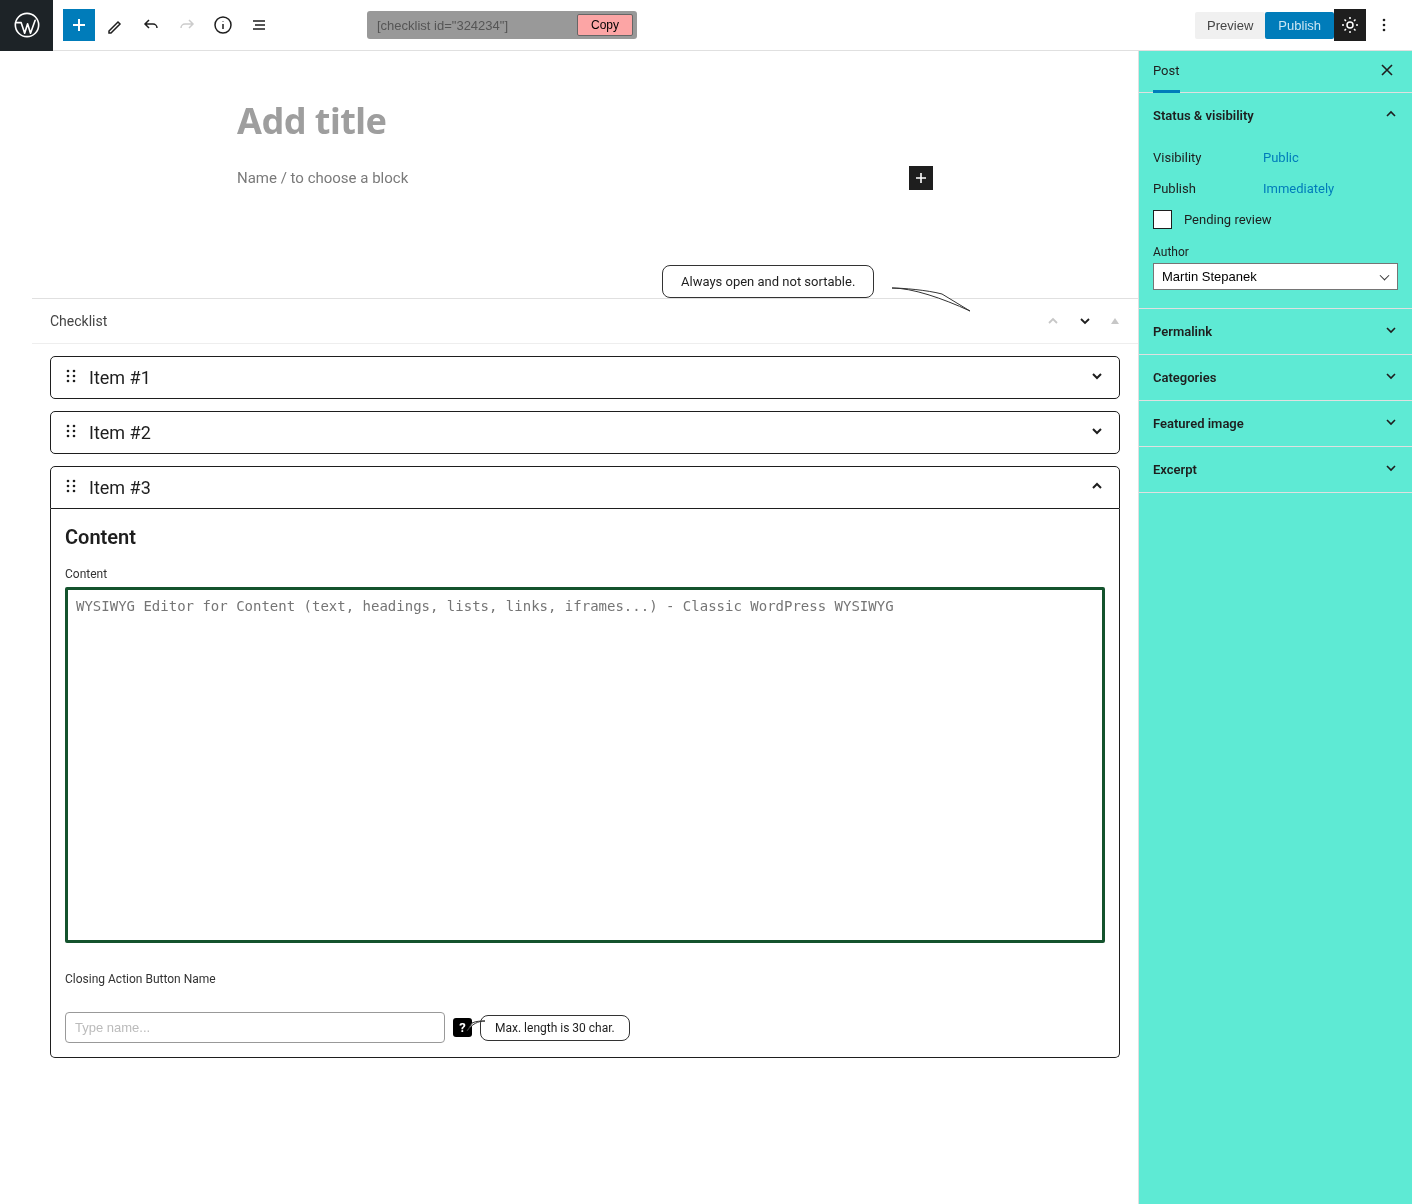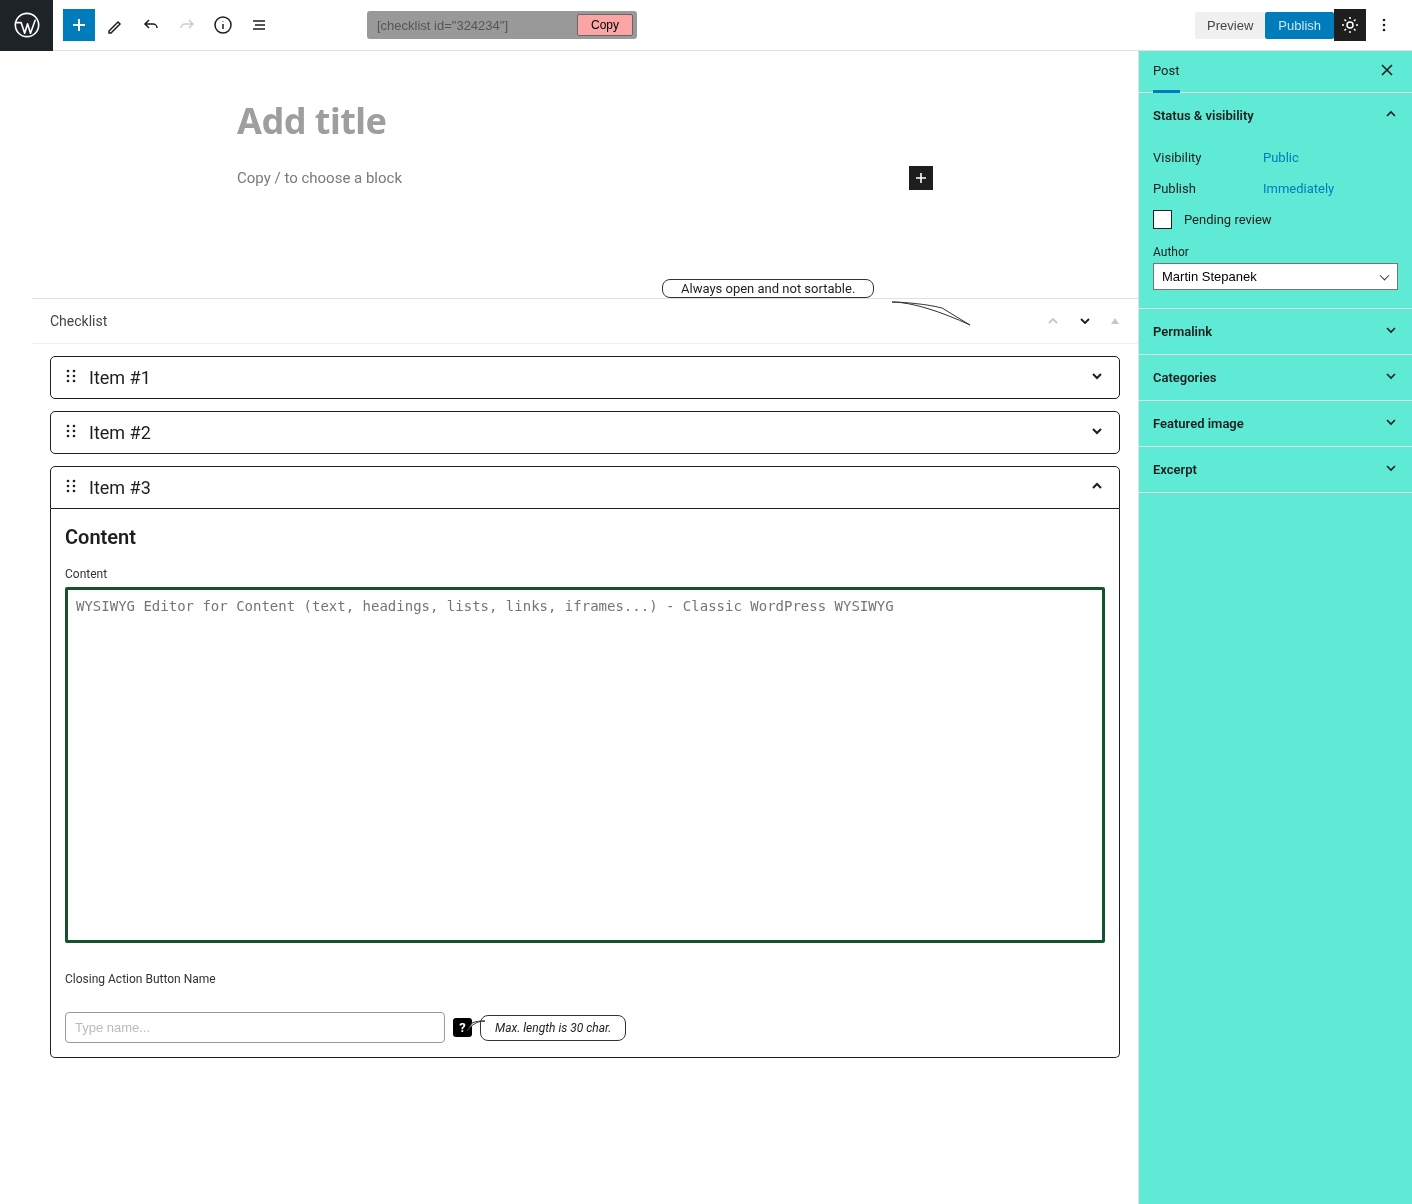--- a/index.html
+++ b/index.html
@@ -34,36 +34,36 @@
 .add-block-btn { margin-left:auto; width:24px; height:24px; background:#1e1e1e; color:#fff; border:none; display:flex; align-items:center; justify-content:center; cursor:pointer; }
 
 
 .meta-section { border-top:1px solid #e0e0e0; margin-top:84px; position:relative; padding-bottom:20px; }
 .meta-header { display:flex; align-items:center; padding:14px 18px; border-bottom:1px solid #eee; }
 .meta-header .label { font-size:14px; color:#444; }
 .meta-arrows { margin-left:auto; display:flex; gap:18px; align-items:center; color:#777; }
 .meta-arrows .dis { color:#c7c7c7; }
 
 .callout1 { position:absolute; top:-1px; left:630px; transform:translateY(-100%); }
-.callout1 .bubble { border:1px solid #333; border-radius:8px; background:#fff; padding:1px 18px; font-size:13px; }
+.callout1 .bubble { border:1px solid #333; border-radius:8px; background:#fff; padding:8px 18px; font-size:13px; }
 
 .item-row { border:1px solid #1e1e1e; border-radius:5px; margin:12px 18px 0; display:flex; align-items:center; padding:10px 14px; cursor:pointer; }
 .grip { width:12px; margin-right:12px; }
 .item-row .it-label { font-size:18px; }
 .item-row .chev { margin-left:auto; }
 
 .item-panel { border:1px solid #1e1e1e; border-top:none; border-radius:0 0 5px 5px; margin:0 18px; padding:16px 14px 14px; }
 .item-panel h3 { font-size:20px; font-weight:600; margin-bottom:18px; }
 .field-label { font-size:12px; color:#333; margin-bottom:6px; display:block; }
 .wysi { width:100%; border:3px solid #14532d; border-radius:2px; height:356px; padding:8px; font-size:14px; color:#aaa; resize:none; }
 .cabn-row { margin-top:26px; display:flex; align-items:center; gap:8px; }
 .cabn-input { border:1px solid #999; border-radius:4px; padding:7px 9px; width:380px; font-size:13px; }
 .cabn-input::placeholder { color:#bbb; }
 .help-ico { width:19px; height:19px; background:#000; border-radius:3px; display:flex; align-items:center; justify-content:center; color:#fff; font-size:13px; font-weight:bold; }
-.callout2 .bubble { border:1px solid #333; border-radius:8px; background:#fff; padding:5px 14px; font-size:12px;font-style:italic; }
+.callout2 .bubble { border:1px solid #333; border-radius:8px; background:#fff; padding:5px 14px; font-size:12px; }
 
 
 .sb-tab { border-bottom:1px solid #e0e0e0; padding:0 14px; display:flex; align-items:center; }
 .sb-tab .tab { padding:12px 0; font-size:13px; border-bottom:3px solid #007cba; margin-bottom:-1px; }
 .sb-close { margin-left:auto; border:none; background:transparent; cursor:pointer; font-size:16px; padding:4px; }
 .sb-panel { border-bottom:1px solid #e0e0e0; }
 .sb-panel-h { display:flex; align-items:center; padding:14px 14px; font-size:13px; font-weight:600; cursor:pointer; }
 .sb-panel-h .chev { margin-left:auto; }
 .sb-panel-body { padding:4px 14px 18px; }
 .sv-row { display:flex; align-items:center; padding:8px 0; font-size:13px; }
@@ -142,21 +142,21 @@
   </div>
 </div>
 
 <div class="main">
   <div class="editor-col">
 
     <div class="canvas">
       <div class="canvas-inner">
         <div class="title-ph">Add title</div>
         <div class="block-row">
-          <div class="block-ph">Copy / to choose a block</div>
+          <div class="block-ph">Name / to choose a block</div>
           <button class="add-block-btn">
             <svg width="16" height="16" viewBox="0 0 16 16">
                 <path d="M8 3v10M3 8h10" stroke="#fff" stroke-width="1.6"></path>
               </svg>
           </button>
         </div>
       </div>
     </div>
 
     <div class="meta-section">

